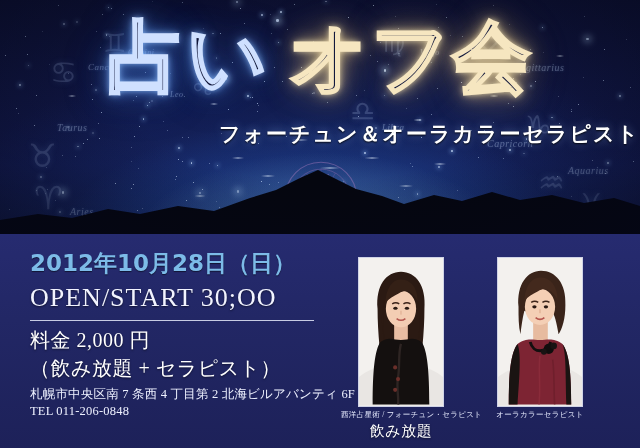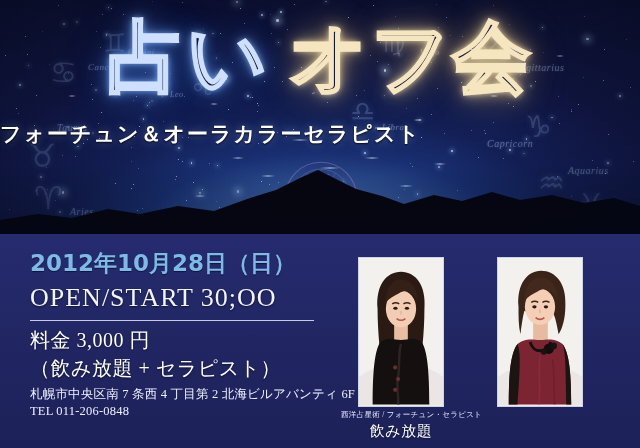--- a/index.html
+++ b/index.html
@@ -97,21 +97,21 @@
     -webkit-text-stroke:2.6px #f6e6c0;
     margin-left:16px;
     text-shadow:
       0 0 6px rgba(255,238,190,0.95),
       0 0 15px rgba(250,220,150,0.8),
       0 0 30px rgba(235,195,110,0.5),
       0 0 50px rgba(210,170,90,0.3);
   }
   .subtitle {
     position:absolute; left:0; top:120px; width:640px;
-    text-align:left;
+    text-align:right;
     font-family:"DejaVu Sans", sans-serif;
     font-size:21px;
     font-weight:bold;
     letter-spacing:2px;
     color:#ffffff;
     white-space:nowrap;
     text-shadow:0 1px 2px rgba(0,0,0,0.85), 0 0 10px rgba(160,200,255,0.45);
   }
 
   
@@ -577,21 +577,21 @@
     <span class="t-gold">オフ会</span>
   </div>
   <div class="subtitle">フォーチュン＆オーラカラーセラピスト</div>
 
   <div class="panel"></div>
 
   <div class="info">
     <div class="date">2012年10月28日（日）</div>
     <div class="openstart">OPEN/START 30;OO</div>
     <div class="rule"></div>
-    <div class="price">料金 3,000 円</div>
+    <div class="price">料金 2,000 円</div>
     <div class="price2">（飲み放題 + セラピスト）</div>
 
     <div class="addr">札幌市中央区南 7 条西 4 丁目第 2 北海ビルアバンティ 6F</div>
     <div class="tel">TEL 011-206-0848</div>
   </div>
 
   <div class="portrait" id="p1">
     <svg class="face" viewBox="0 0 86 150" preserveAspectRatio="none">
       <rect width="86" height="150" fill="#f3f1ee"></rect>
       <ellipse cx="43" cy="150" rx="58" ry="42" fill="#e9e6e3"></ellipse>
@@ -655,15 +655,16 @@
       <path d="M43,100 C41,114 44,130 42,150" stroke="#8d2d3c" stroke-width="1.6" fill="none" opacity="0.8"></path>
       <path d="M56,104 C58,120 57,136 58,150" stroke="#6b1e2b" stroke-width="1.6" fill="none" opacity="0.8"></path>
     </svg>
   </div>
 
   <div class="cap-wrap" id="c1">
     <div class="cap-role">西洋占星術 / フォーチュン・セラピスト</div>
     <div class="cap-name">飲み放題</div>
   </div>
   <div class="cap-wrap" id="c2">
+    <div class="cap-role">オーラカラーセラピスト</div>
   </div>
 
 </div>
 
 </body></html>

